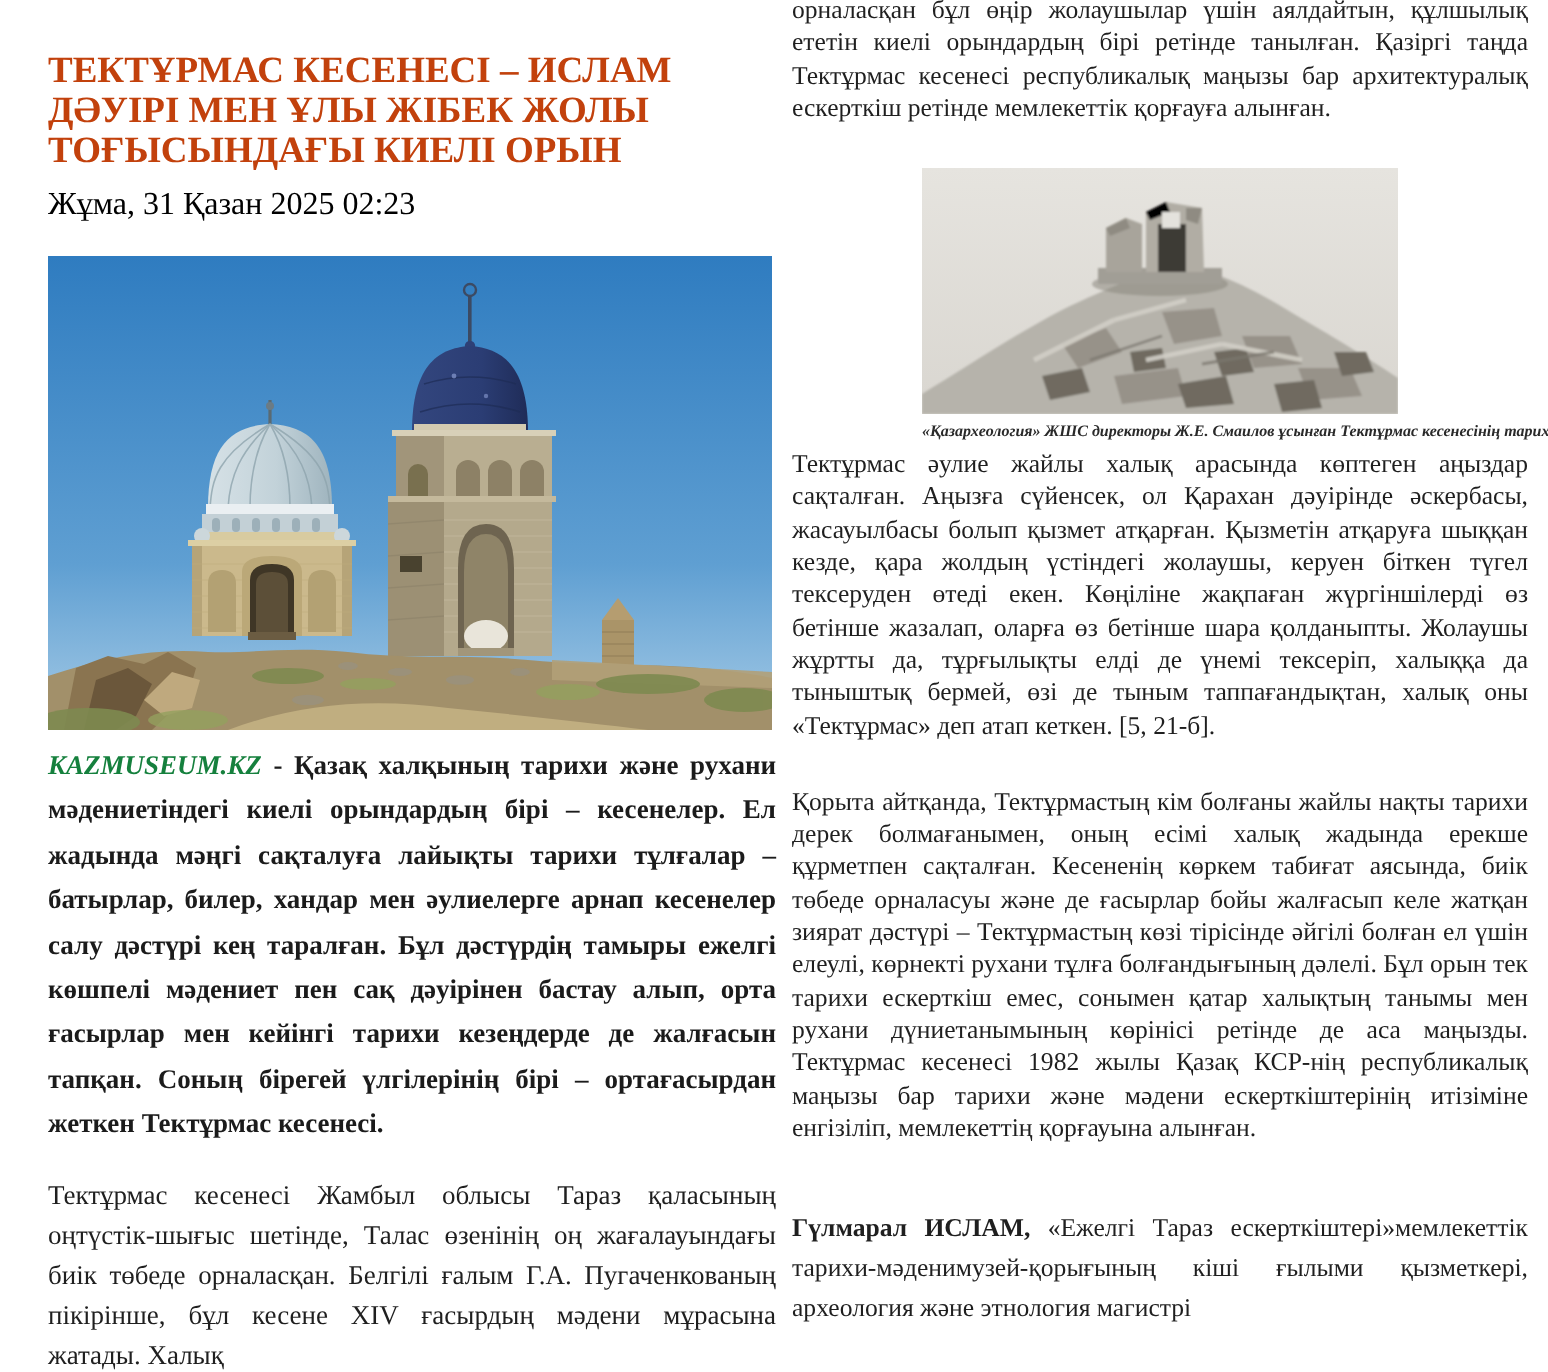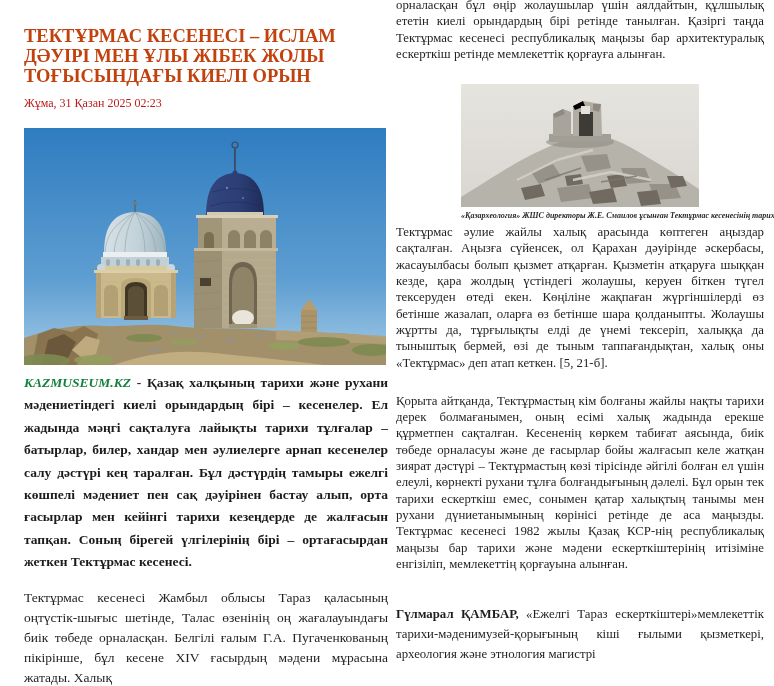--- a/index.html
+++ b/index.html
@@ -10,21 +10,21 @@
   }
   .page{position:relative;width:774px;height:686px;background:#fff;}
   .col{position:absolute;top:0;}
   .col-left{left:24px;width:364px;}
   .col-right{left:396px;width:368px;top:-3px;}
 
   h1.title{
     margin:26px 0 0 0;
     font-size:18.5px;line-height:20px;font-weight:bold;color:#c2410c;
   }
-  .date{margin-top:10px;font-size:12px;line-height:14px;color:#b91c1c;}
+  .date{margin-top:10px;font-size:16px;line-height:14px;color:#000000;}
 
   figure{margin:0;padding:0;}
   .photo-color{margin-top:18px;width:362px;height:237px;overflow:hidden;}
   .photo-color svg{display:block;}
 
   p{margin:0;}
   .lead{
     margin-top:7px;font-size:13.5px;line-height:22.4px;
     font-weight:bold;text-align:justify;color:#1b1b1b;
   }
@@ -265,16 +265,16 @@
           <rect x="120" y="22" width="9" height="8" fill="#e4e2dd"></rect>
           <polygon points="132,20 140,20 138,28 132,26" fill="#8f8b82"></polygon>
         </g>
       </svg>
       <figcaption>«Қазархеология» ЖШС директоры Ж.Е. Смаилов ұсынған Тектұрмас кесенесінің тарихи суреті /</figcaption>
     </figure>
 
     <p class="rc rc-p2">Тектұрмас әулие жайлы халық арасында көптеген аңыздар сақталған. Аңызға сүйенсек, ол Қарахан дәуірінде әскербасы, жасауылбасы болып қызмет атқарған. Қызметін атқаруға шыққан кезде, қара жолдың үстіндегі жолаушы, керуен біткен түгел тексеруден өтеді екен. Көңіліне жақпаған жүргіншілерді өз бетінше жазалап, оларға өз бетінше шара қолданыпты. Жолаушы жұртты да, тұрғылықты елді де үнемі тексеріп, халыққа да тыныштық бермей, өзі де тыным таппағандықтан, халық оны «Тектұрмас» деп атап кеткен. [5, 21-б].</p>
     <p class="rc rc-p3">Қорыта айтқанда, Тектұрмастың кім болғаны жайлы нақты тарихи дерек болмағанымен, оның есімі халық жадында ерекше құрметпен сақталған. Кесененің көркем табиғат аясында, биік төбеде орналасуы және де ғасырлар бойы жалғасып келе жатқан зиярат дәстүрі – Тектұрмастың көзі тірісінде әйгілі болған ел үшін елеулі, көрнекті рухани тұлға болғандығының дәлелі. Бұл орын тек тарихи ескерткіш емес, сонымен қатар халықтың танымы мен рухани дүниетанымының көрінісі ретінде де аса маңызды. Тектұрмас кесенесі 1982 жылы Қазақ КСР-нің республикалық маңызы бар тарихи және мәдени ескерткіштерінің итізіміне енгізіліп, мемлекеттің қорғауына алынған.</p>
 
-    <p class="author"><b>Гүлмарал ҚАМБАР,</b><span> «Ежелгі Тараз ескерткіштері»мемлекеттік тарихи-мәденимузей-қорығының кіші ғылыми қызметкері, археология және этнология магистрі</span></p>
+    <p class="author"><b>Гүлмарал ИСЛАМ,</b><span> «Ежелгі Тараз ескерткіштері»мемлекеттік тарихи-мәденимузей-қорығының кіші ғылыми қызметкері, археология және этнология магистрі</span></p>
   </div>
 
 </div>
 
 </body></html>

